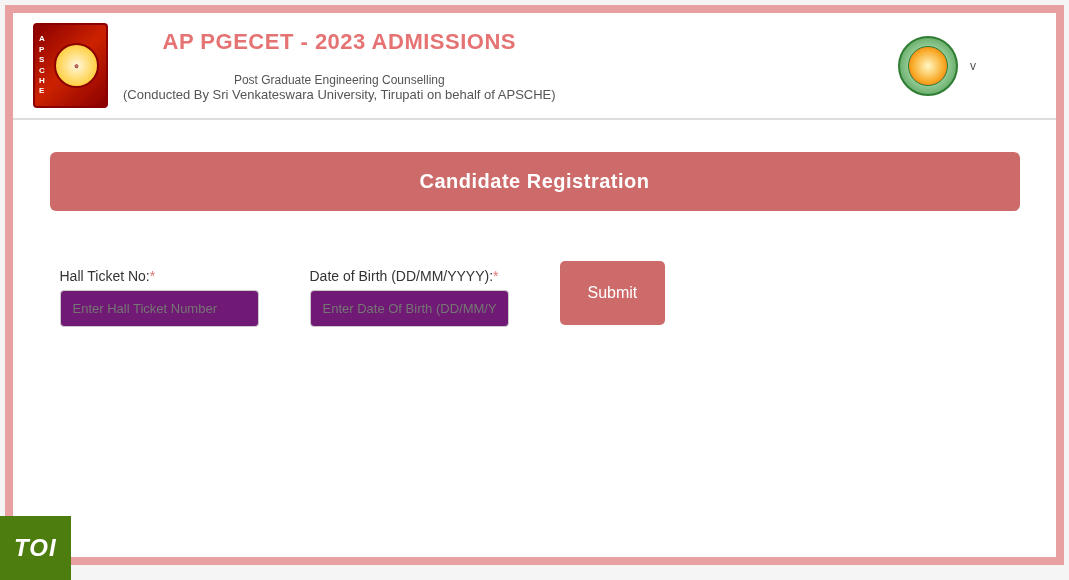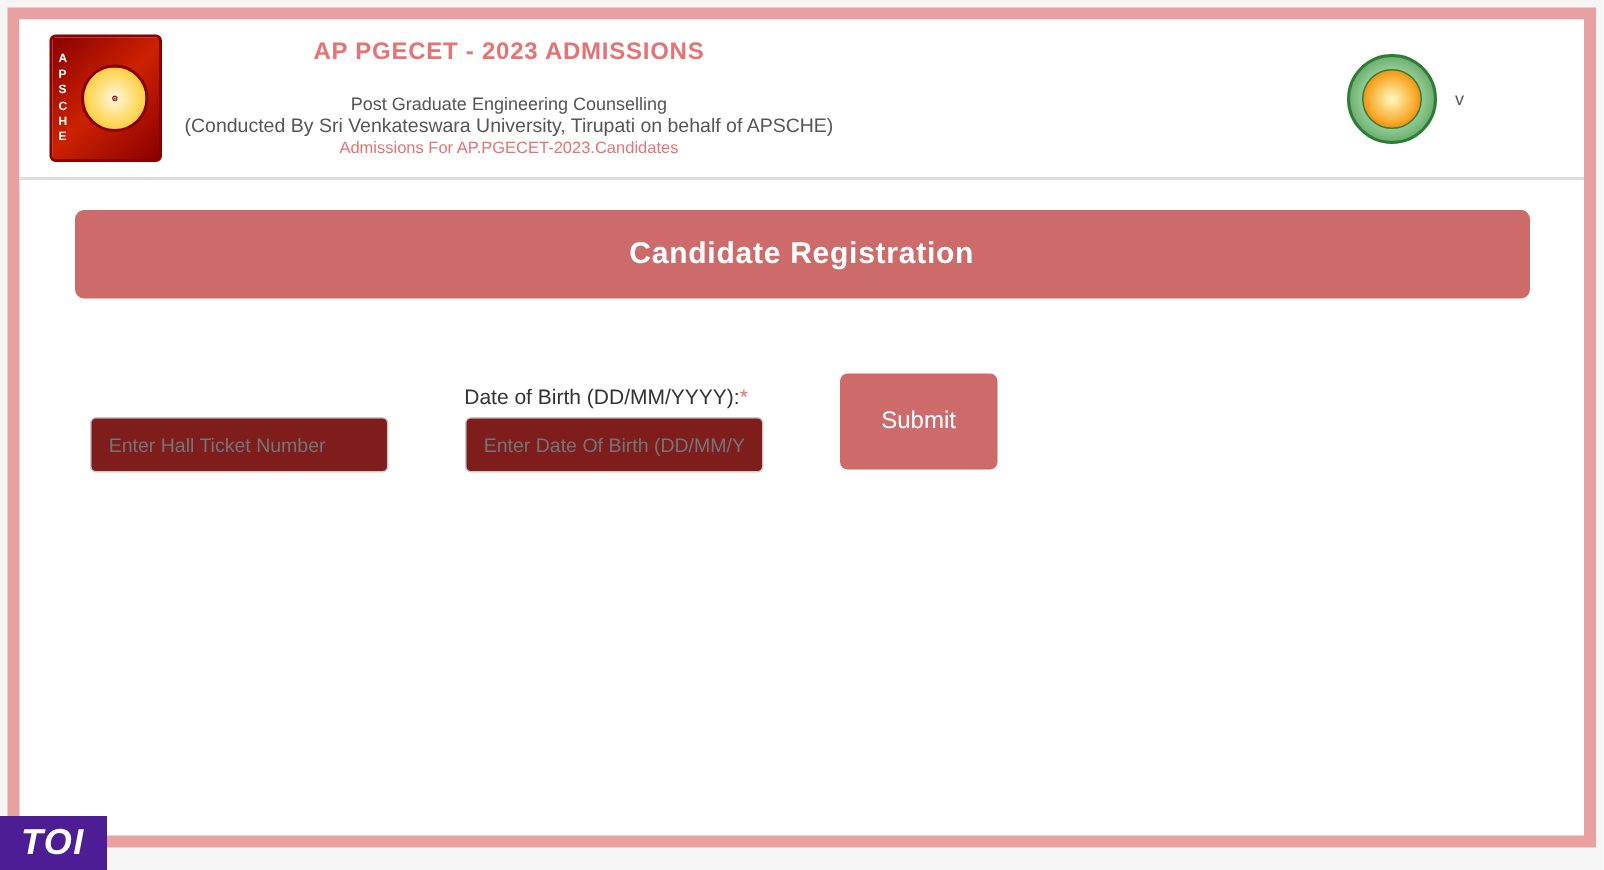--- a/index.html
+++ b/index.html
@@ -73,21 +73,21 @@
       text-align: center;
       font-weight: bold;
     }
 
     .header-title {
       text-align: center;
     }
 
     .header-title h1 {
       color: #e57373;
-      font-size: 16px;
+      font-size: 22px;
       font-weight: bold;
       letter-spacing: 0.5px;
     }
 
     .header-title .subtitle {
       color: #555;
       font-size: 12px;
       margin-top: 18px;
     }
 
@@ -173,21 +173,21 @@
       cursor: pointer;
       display: flex;
       align-items: center;
       gap: 5px;
       font-weight: 500;
     }
 
     
     .main-content {
       max-width: 1000px;
-      margin: 20px auto;
+      margin: 32px auto;
       padding: 0 15px;
     }
 
     .page-banner {
       background: #cd6b6b;
       color: white;
       text-align: center;
       padding: 18px;
       border-radius: 6px;
       font-size: 20px;
@@ -225,46 +225,46 @@
     }
 
     .form-input {
       border: 1px solid #ccc;
       border-radius: 4px;
       padding: 10px 12px;
       font-size: 13px;
       color: #999;
       outline: none;
       width: 199px;
-      background: #7f1d1d;
+      background: #701a75;
     }
 
     .submit-btn {
       background: #cd6b6b;
       color: white;
       border: none;
       border-radius: 5px;
       padding: 23px 28px;
       font-size: 16px;
       cursor: pointer;
       font-weight: 500;
       margin-bottom: 2px;
     }
 
     
     .toi-badge {
       position: fixed;
       bottom: 0;
       left: 0;
-      background: #4c1d95;
+      background: #4d7c0f;
       color: white;
       font-size: 24px;
       font-weight: 900;
       font-style: italic;
-      padding: 4px 14px;
+      padding: 18px 14px;
       z-index: 100;
       letter-spacing: 1px;
     }
 
     
     .page-wrapper {
       border: 8px solid #e8a0a0;
       margin: 5px;
       background: white;
       min-height: 560px;
@@ -289,21 +289,20 @@
         </div>
         <div class="logo-circle">
           <div class="logo-inner-text">⚙</div>
         </div>
       </div>
 
       <div class="header-title">
         <h1>AP PGECET - 2023 ADMISSIONS</h1>
         <div class="subtitle">Post Graduate Engineering Counselling</div>
         <div class="subtitle2">(Conducted By Sri Venkateswara University, Tirupati on behalf of APSCHE)</div>
-        <div class="admissions-link">Admissions For AP.PGECET-2023.Candidates</div>
       </div>
     </div>
 
     <div class="header-right-area">
 
       <div class="emblem">
         <div class="emblem-circle">
           <div class="emblem-inner"></div>
         </div>
       </div>
@@ -315,20 +314,23 @@
   </div>
 
   <div class="main-content">
 
     <div class="page-banner">Candidate Registration</div>
 
     <div class="form-section">
       <div class="form-row">
 
         <div class="form-group">
+          <label class="form-label">
+            <span>Hall Ticket No:</span><span class="required">*</span>
+          </label>
           <input class="form-input" type="text" placeholder="Enter Hall Ticket Number" style="">
         </div>
 
         <div class="form-group">
           <label class="form-label">
             <span>Date of Birth (DD/MM/YYYY):</span><span class="required">*</span>
           </label>
           <input class="form-input" type="text" placeholder="Enter Date Of Birth (DD/MM/YYYY)" style="">
         </div>
 

